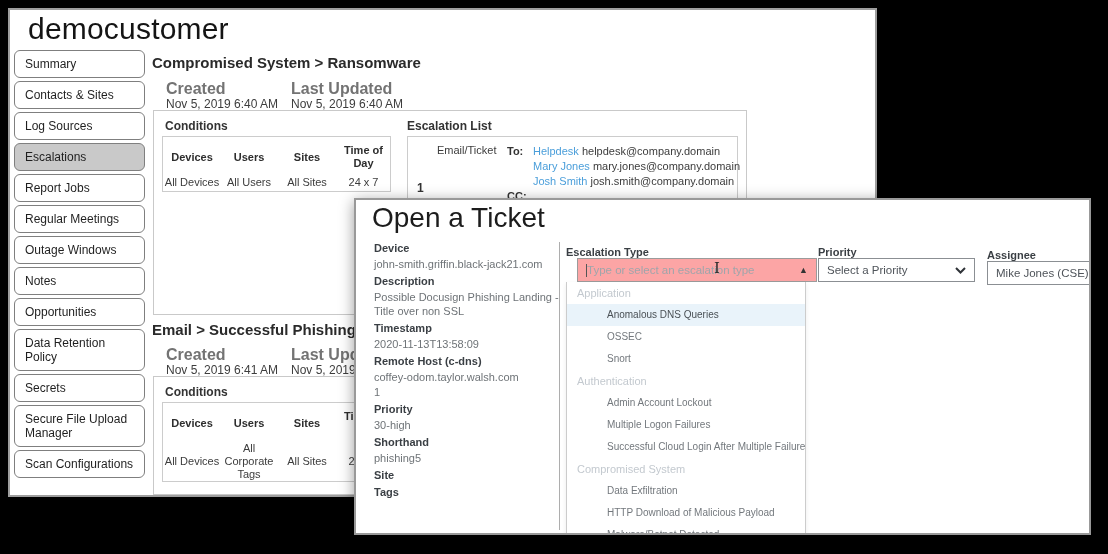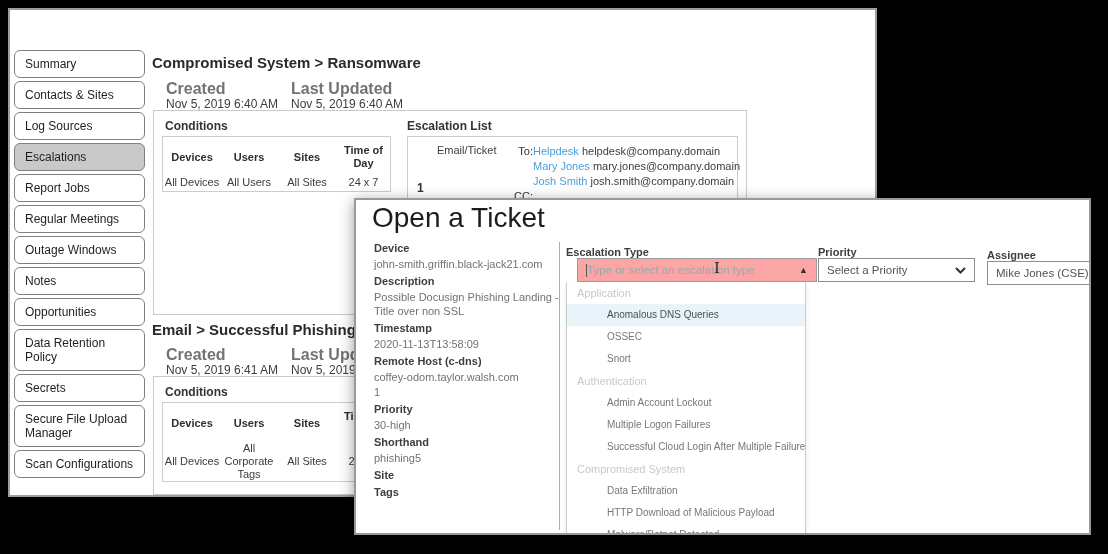--- a/index.html
+++ b/index.html
@@ -27,21 +27,21 @@
   .cond-table { position:absolute; border:1px solid #ccc; display:grid;
                 grid-template-columns:58px 56px 60px 53px; padding:5px 0; justify-items:center;
                 align-items:center; background:#fff; }
   .cond-th { font-size:11px; font-weight:bold; color:#2e2e2e; text-align:center; line-height:13px; padding:2px 1px; }
   .cond-td { font-size:11px; color:#3c3c3c; text-align:center; line-height:13px; padding:4px 1px; }
 
   .esc-box { position:absolute; border:1px solid #ccc; background:#fff; }
   .esc-num { position:absolute; left:9px; top:44px; font-size:12px; font-weight:bold; color:#333; }
   .esc-type { position:absolute; left:29px; top:7px; font-size:11px; color:#3c3c3c; }
   .esc-to { position:absolute; left:99px; top:7px; font-size:11px; line-height:15px; color:#3c3c3c; white-space:nowrap; }
-  .to-label { font-weight:normal; display:inline-block; width:26px; color:#333;text-align:right; }
+  .to-label { font-weight:bold; display:inline-block; width:26px; color:#333; }
   .to-spacer { display:inline-block; width:26px; }
   .link { color:#4a9eda; cursor:pointer; }
 
   
   .modal { position:absolute; left:354px; top:198px; width:737px; height:337px; background:#fff;
            border:2px solid #999; overflow:hidden; box-shadow:0 3px 14px rgba(0,0,0,.4); z-index:5; }
   .modal-title { position:absolute; left:16px; top:2px; font-size:28px; color:#1c1c1c; }
 
   .details { position:absolute; left:18px; top:38px; width:190px; }
   .d-label { font-size:11px; font-weight:bold; color:#3a3f44; margin:4px 0 2px; line-height:13px; }
@@ -72,20 +72,21 @@
   .select-box { position:absolute; height:24px; border:1px solid #8b8f93; background:#fff; cursor:pointer; }
   .select-text { position:absolute; left:8px; top:5px; font-size:11.5px; color:#4f545a; white-space:nowrap; }
   .chev-svg { position:absolute; right:8px; top:8px; }
 </style>
 </head>
 <body>
 
 <div id="canvas">
 
   <div class="bg-window">
+    <div class="app-title">democustomer</div>
 
     <div class="sidebar">
       <div class="side-item">Summary</div>
       <div class="side-item">Contacts &amp; Sites</div>
       <div class="side-item">Log Sources</div>
       <div class="side-item selected">Escalations</div>
       <div class="side-item">Report Jobs</div>
       <div class="side-item">Regular Meetings</div>
       <div class="side-item">Outage Windows</div>
       <div class="side-item">Notes</div>

